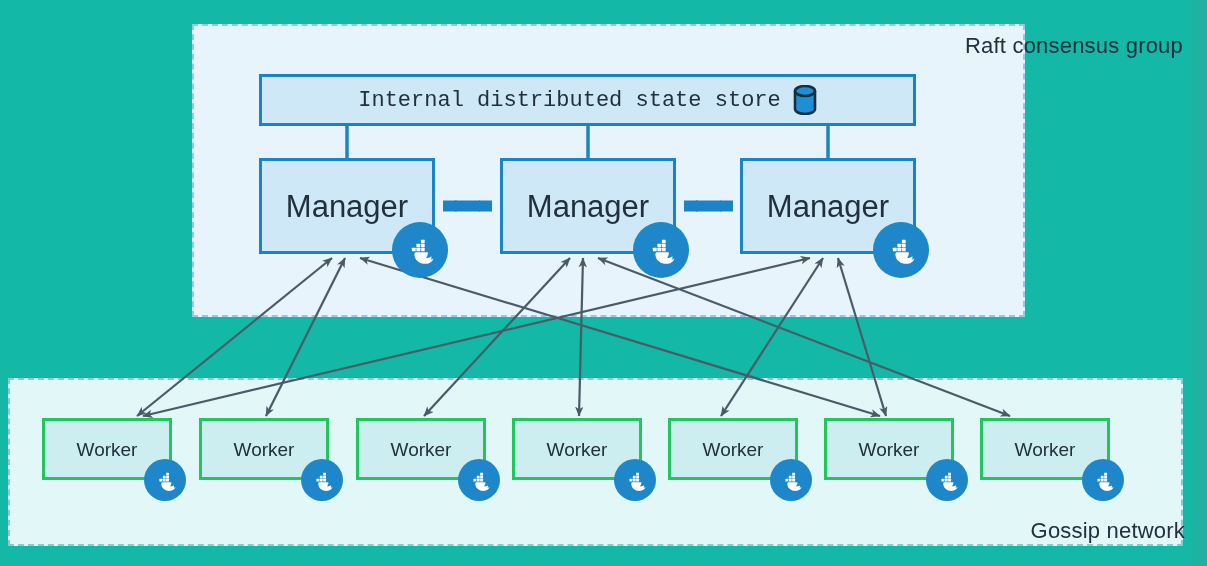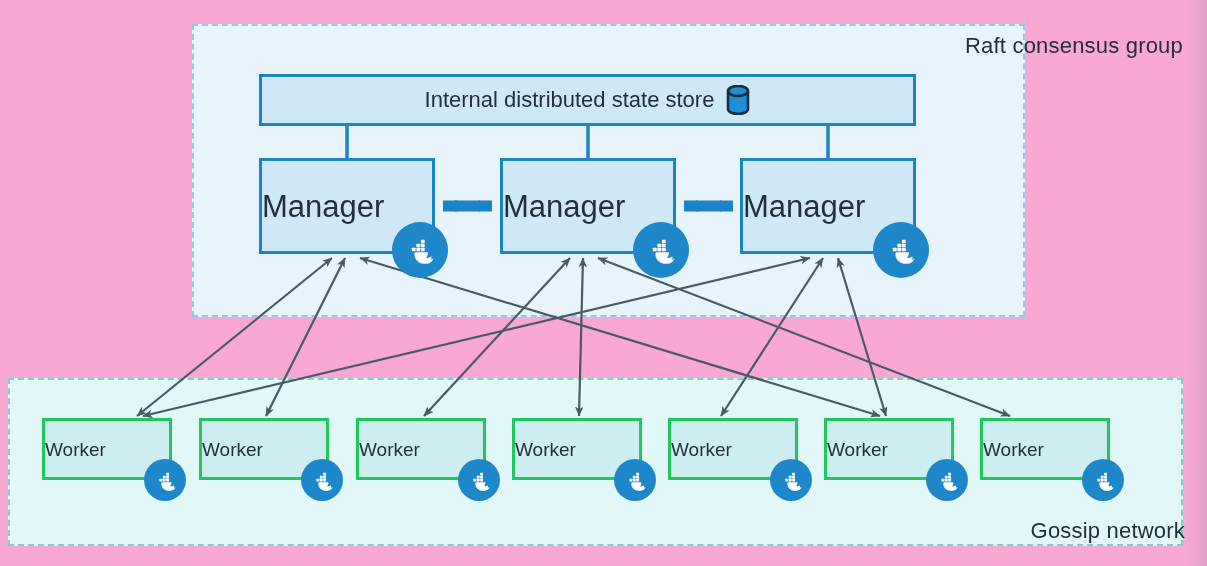--- a/index.html
+++ b/index.html
@@ -1,21 +1,21 @@
 <!DOCTYPE html>
 <html><head>
 <meta charset="utf-8">
 <style>
   html,body{margin:0;padding:0;background:#ffffff;}
   body{font-family:"Liberation Sans","DejaVu Sans",sans-serif;}
   #canvas{
     position:relative;
     width:1207px;height:566px;
     overflow:hidden;
-    background:#f9a8d4;
+    background:#14b8a6;
   }
   #edge-shade{
     position:absolute;top:0;right:0;width:22px;height:566px;
     background:linear-gradient(to right,rgba(255,255,255,0) 0%,rgba(120,130,140,.10) 60%,rgba(120,130,140,.22) 100%);
     pointer-events:none;
   }
   
   .group{position:absolute;box-sizing:border-box;}
   #raft-group{
     left:192px;top:24px;width:833px;height:293px;
@@ -36,21 +36,21 @@
   }
   #raft-label{right:24px;top:33px;}
   #gossip-label{right:22px;bottom:22px;margin-left:9px;}
 
   
   #wires{position:absolute;left:0;top:0;width:1207px;height:566px;pointer-events:none;}
 
   
   .node{
     position:absolute;box-sizing:border-box;
-    display:flex;align-items:center;
+    display:flex;align-items:center;justify-content:center;
     color:#22303d;
   }
   .manager{
     width:176px;height:96px;
     background:#cfe8f7;
     border:3px solid #1b84c6;
     font-size:31px;
   }
   .worker{
     width:130px;height:62px;
@@ -72,21 +72,21 @@
   .wk-badge{width:42px;height:42px;}
 
   
   #state-store{
     position:absolute;left:259px;top:74px;width:657px;height:52px;
     box-sizing:border-box;
     background:#cfe8f7;
     border:3px solid #1b84c6;
     display:flex;align-items:center;justify-content:center;
     gap:12px;
-    color:#22303d;font-size:22px;
+    color:#22303d;font-size:22px;font-family:Liberation Mono, monospace;
   }
   #db-icon{display:block;}
 </style>
 </head>
 <body>
 
 <div id="canvas">
 
   <div class="group" id="raft-group"></div>
   <div class="group" id="gossip-group"></div>

